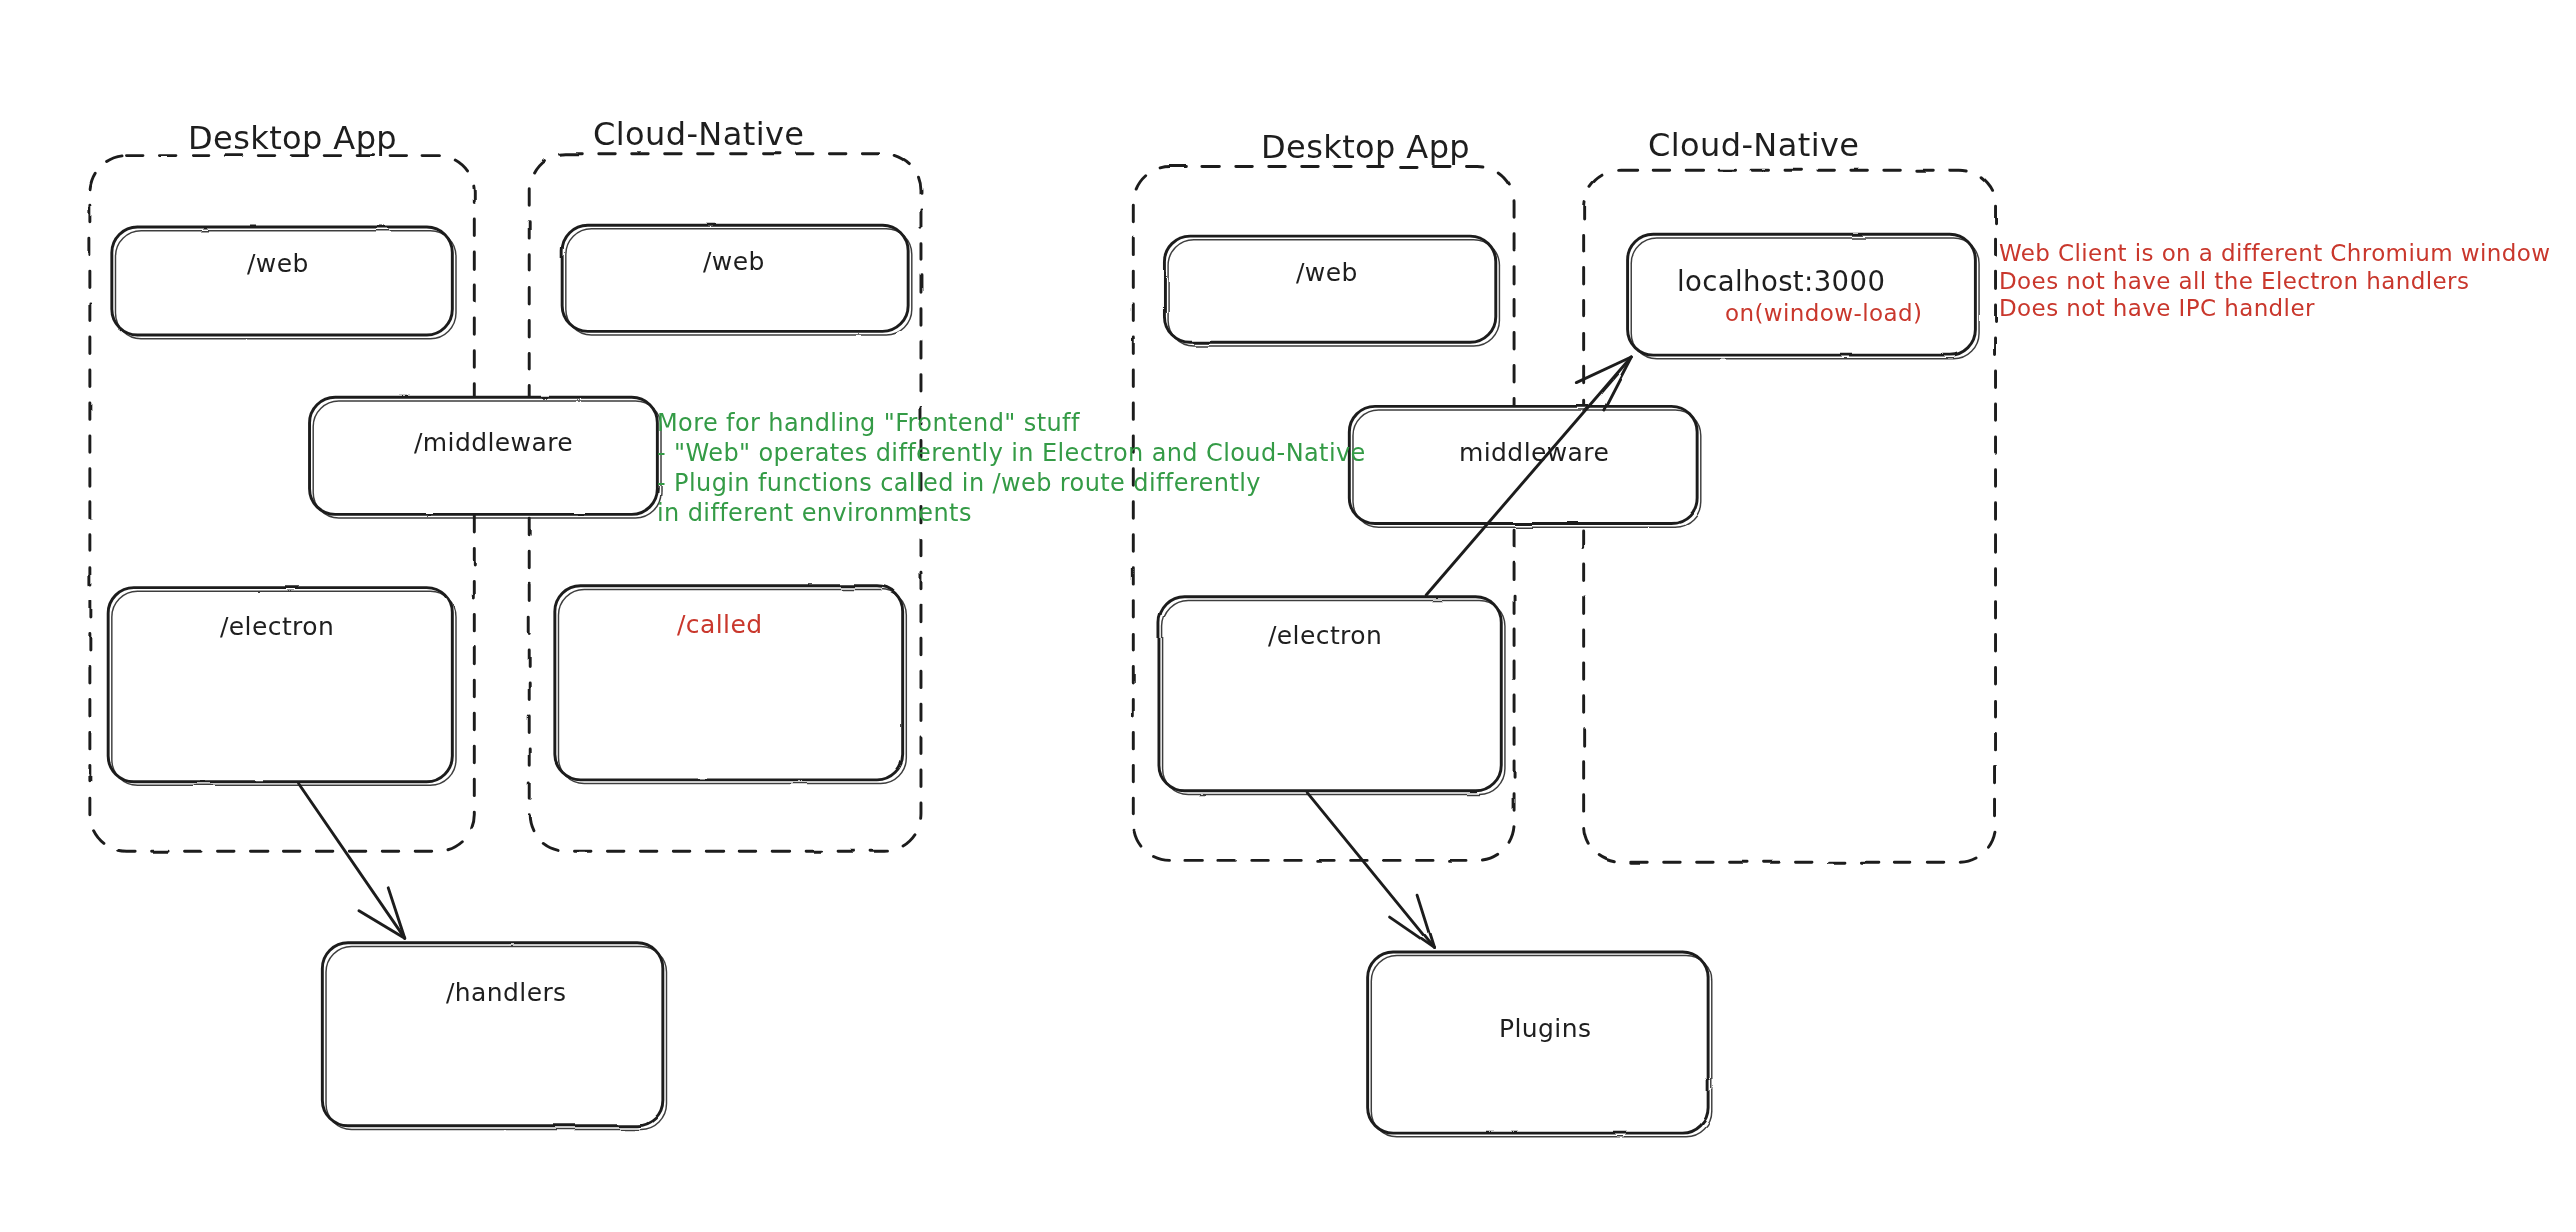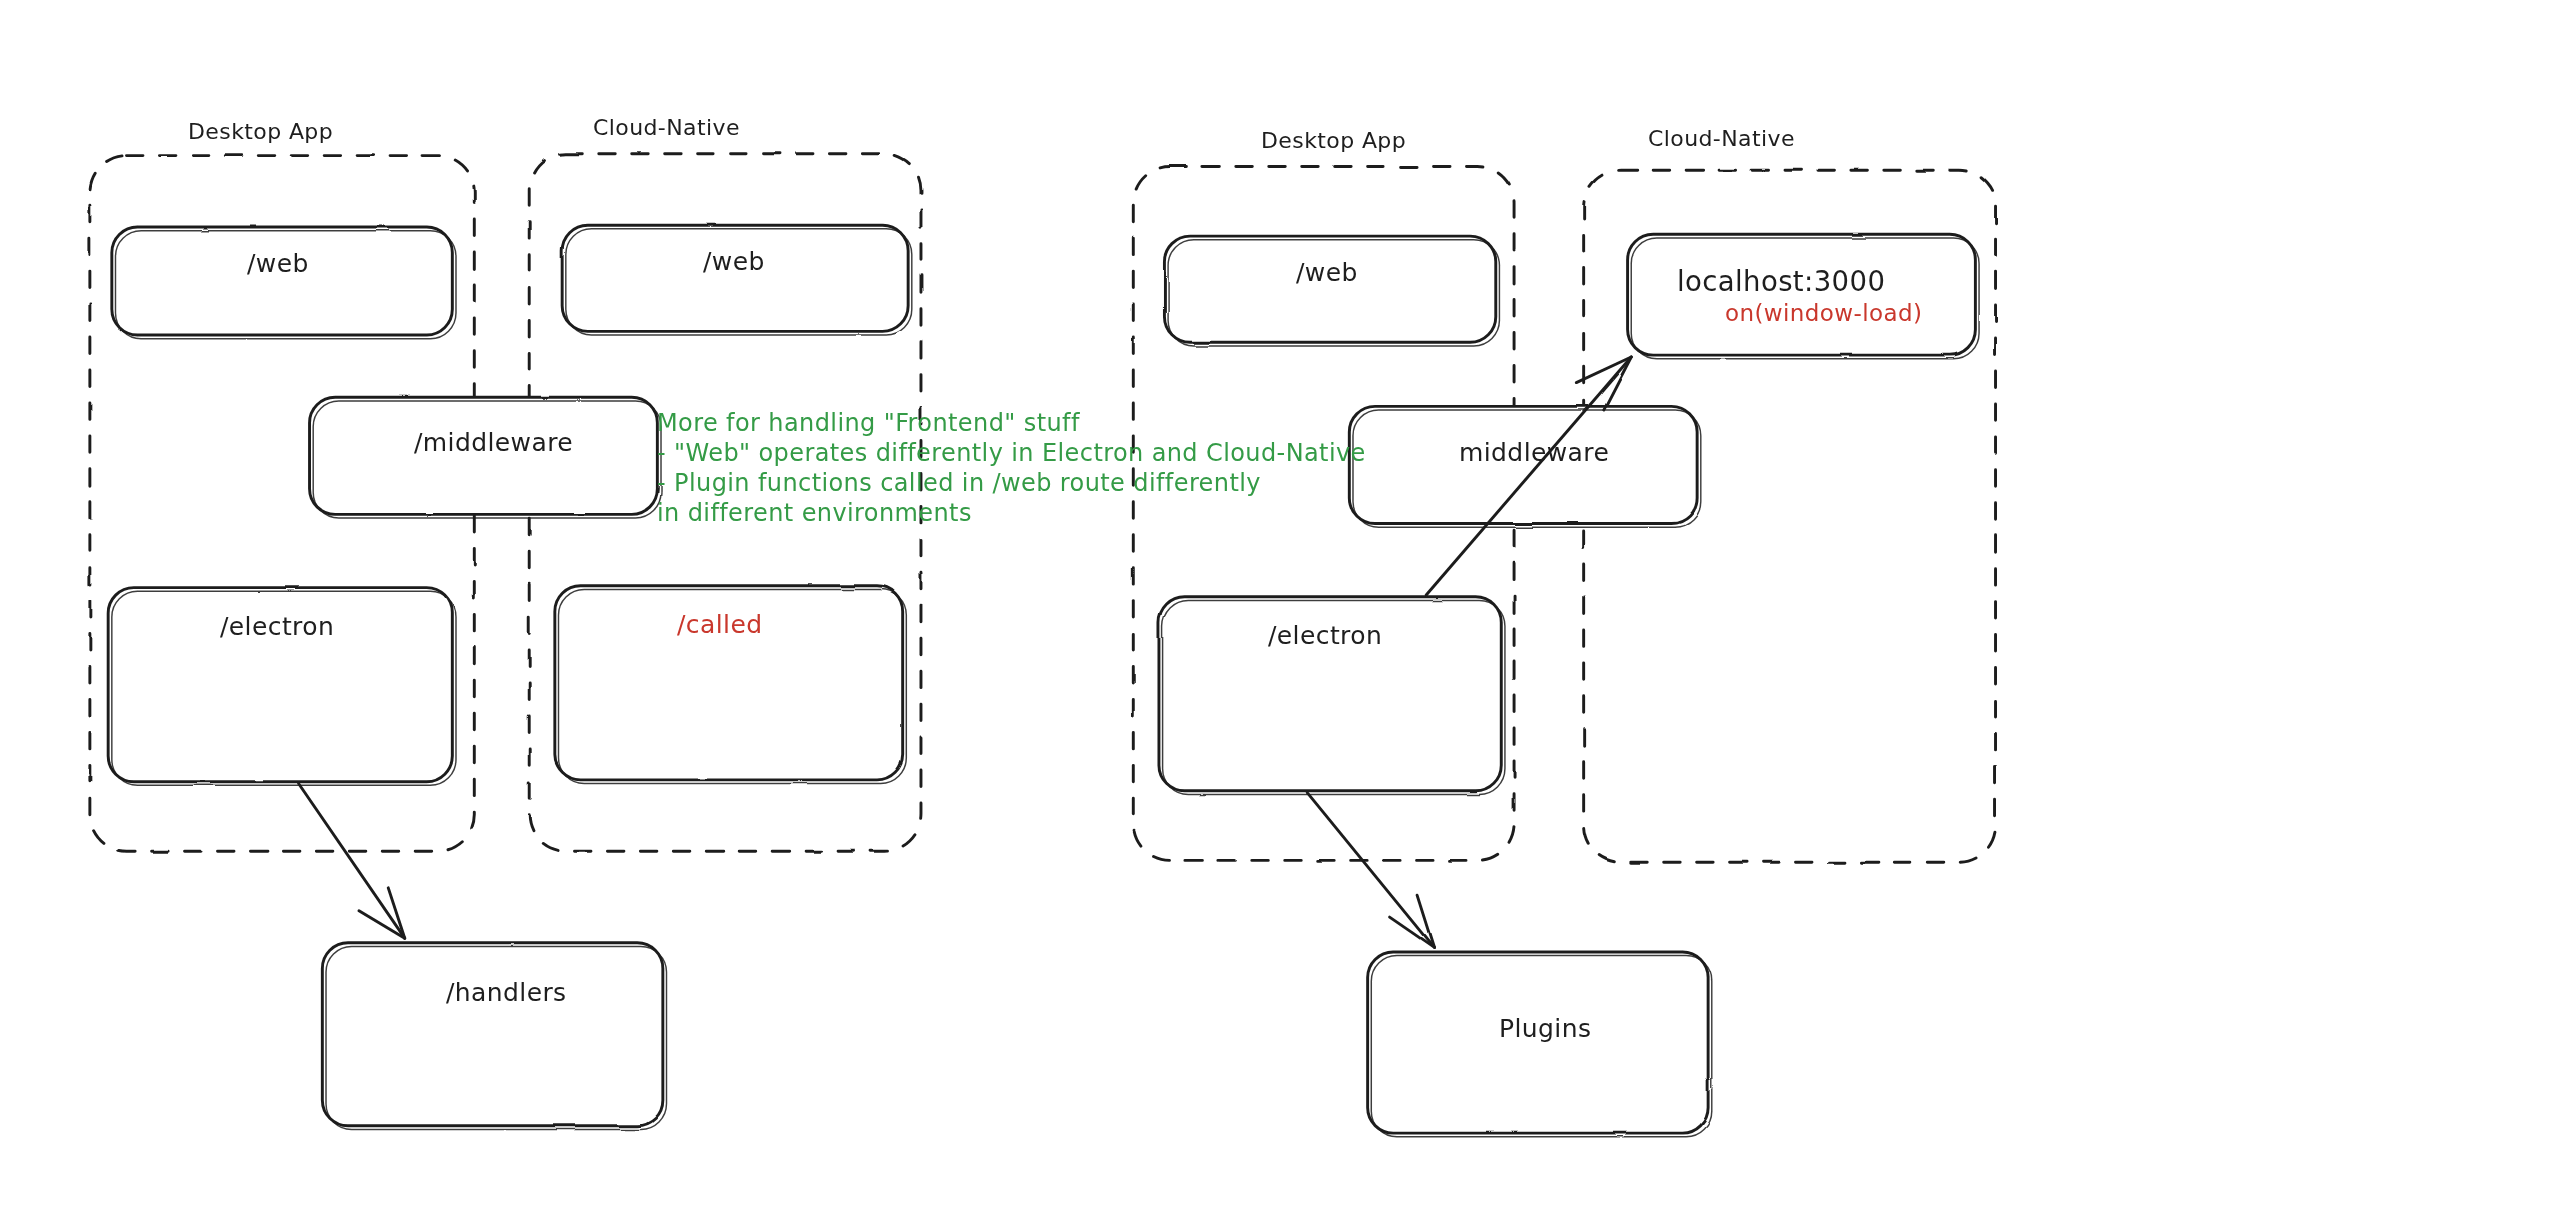--- a/index.html
+++ b/index.html
@@ -25,21 +25,21 @@
     height: 1232px;
   }
   .txt {
     position: absolute;
     white-space: pre;
     font-family: "DejaVu Sans", sans-serif;
     color: #1e1e1e;
     letter-spacing: 0.4px;
   }
   .group-label {
-    font-size: 22px;
+    font-size: 32px;
     color: #1e1e1e;
   }
   .box-label {
     font-size: 25px;
     color: #1e1e1e;
   }
   .box-label-lg {
     font-size: 27.5px;
     color: #1e1e1e;
   }
@@ -159,15 +159,18 @@
   <div class="txt group-label" style="left:1261px; top:128px;">Desktop App</div>
   <div class="txt group-label" style="left:1648px; top:126px;">Cloud-Native</div>
 
   <div class="txt box-label" style="left:1296px; top:258px;">/web</div>
   <div class="txt box-label-lg" style="left:1677px; top:249px;margin-top:16px;">localhost:3000</div>
   <div class="txt red" style="left:1725px; top:300px; font-size:23px;">on(window-load)</div>
   <div class="txt box-label" style="left:1459px; top:438px;">middleware</div>
   <div class="txt box-label" style="left:1268px; top:621px;">/electron</div>
   <div class="txt box-label" style="left:1499px; top:1014px;">Plugins</div>
 
+  <div class="txt note-red" style="left:1999px; top:240px;">Web Client is on a different Chromium window
+Does not have all the Electron handlers
+Does not have IPC handler</div>
 
 </div>
 
 
 </body></html>

